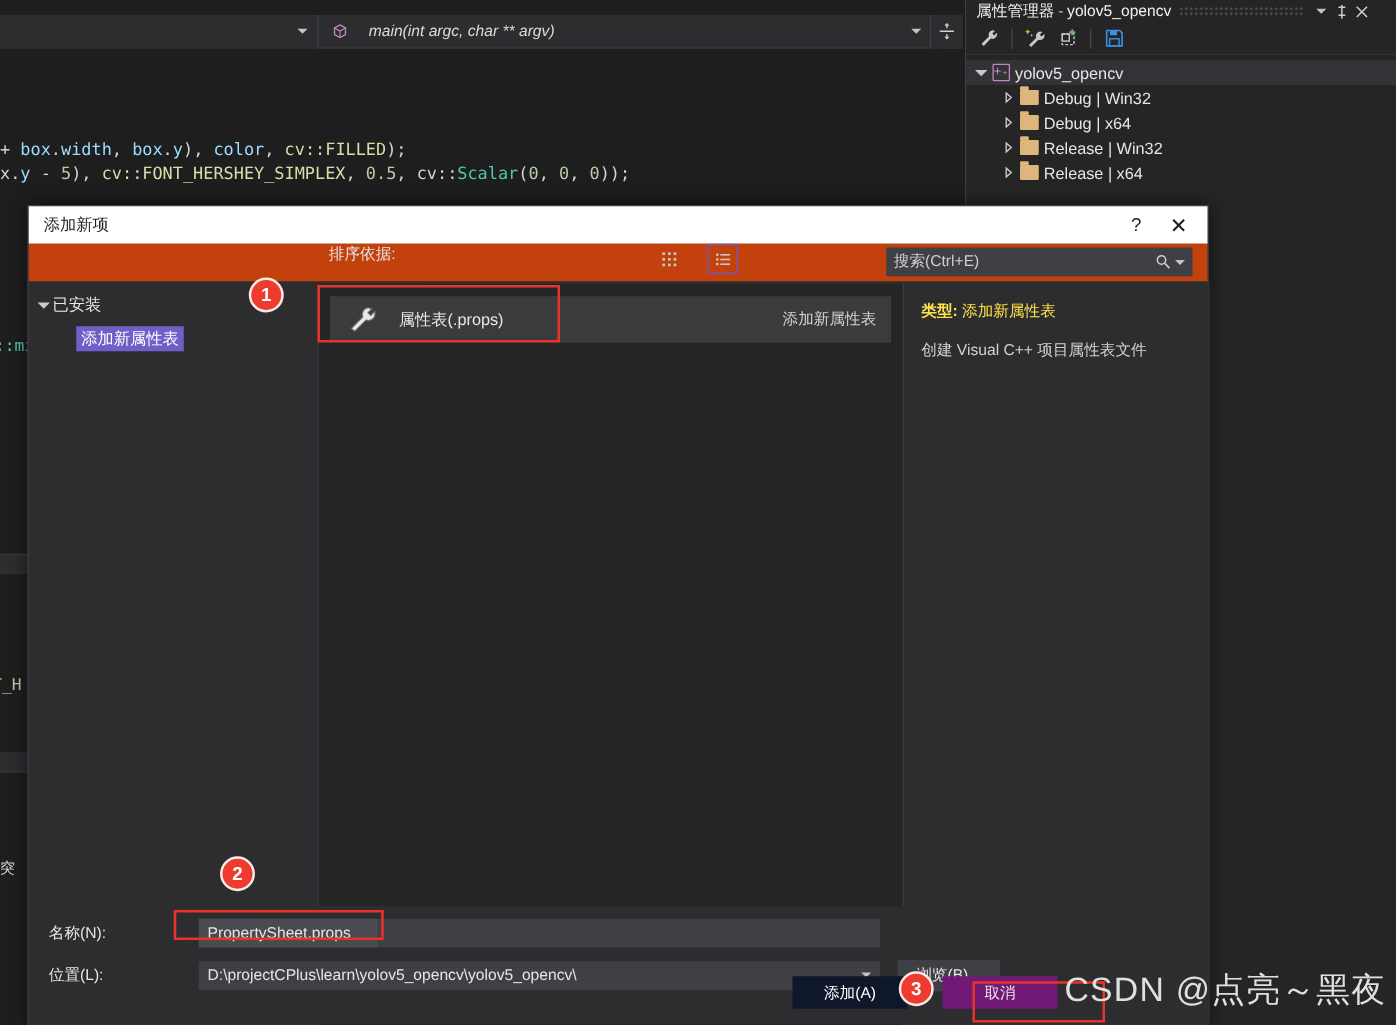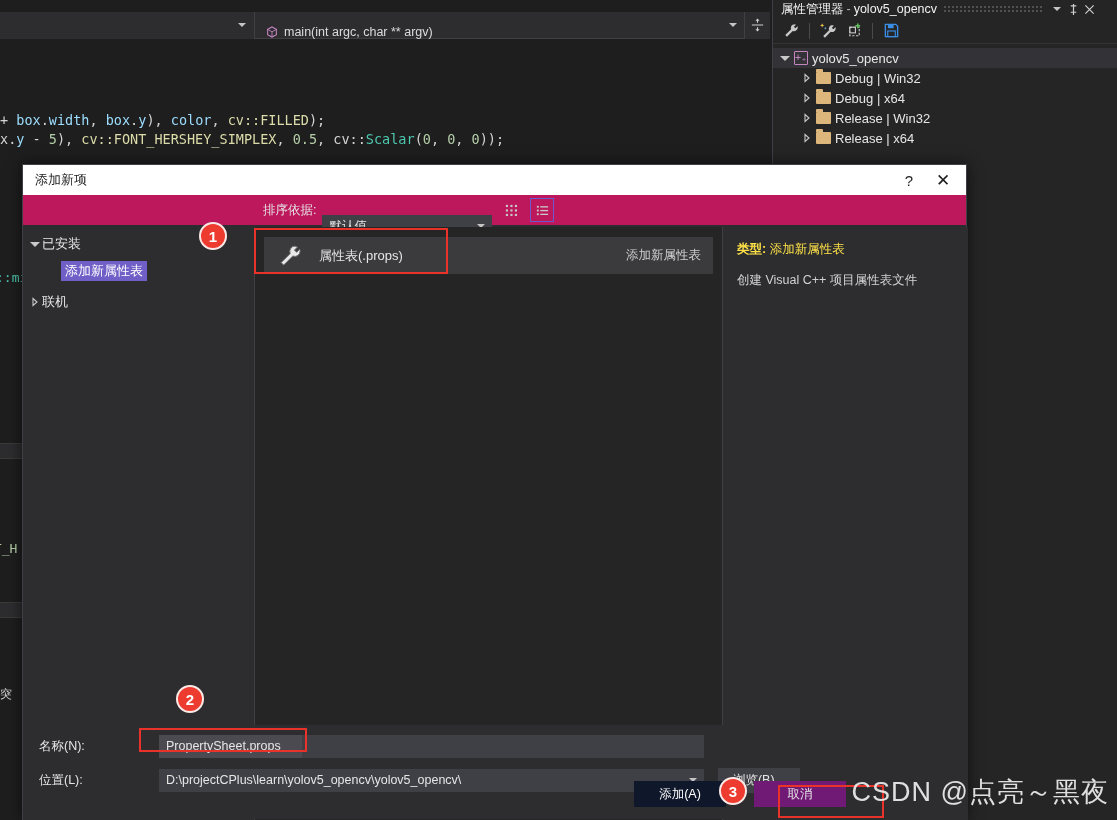--- a/index.html
+++ b/index.html
@@ -20,22 +20,23 @@
     position: absolute; left: 0; top: 12px; width: 770px; height: 27px;
     background: #2d2d30; border-bottom: 1px solid #3f3f46;
     display: flex; align-items: center;
   }
   .nav-left-combo {
     width: 255px; height: 27px; background: #2d2d30;
     display: flex; align-items: center; justify-content: flex-end;
     padding-right: 8px; border-right: 1px solid #3f3f46;
   }
   .nav-right-combo {
-    flex: 1; height: 27px; display: flex; align-items: flex-end; gap: 5px;
+    flex: 1; height: 27px; display: flex; align-items: center; gap: 16px;
     padding-left: 10px;
+    font-style: italic;
   }
   .caret-dn {
     width: 0; height: 0; border-left: 4px solid transparent;
     border-right: 4px solid transparent; border-top: 4px solid #c5c5c5;
   }
   .fn-icon {
     width: 14px; height: 14px; position: relative; flex: none;
   }
   .nav-fn-text { color: #dcdcdc; font-size: 12.5px; white-space: nowrap; }
   .nav-split-btn {
@@ -156,22 +157,22 @@
     padding: 0 6px 0 12px;
   }
   .dlg-title { font-size: 13px; color: #1e1e1e; flex: 1; }
   .dlg-help, .dlg-close {
     width: 34px; height: 28px; display: flex; align-items: center;
     justify-content: center; color: #1e1e1e; font-size: 15px;
   }
   .dlg-close { font-size: 17px; font-weight: 300; }
 
   .dlg-toolrow {
-    height: 30px; display: flex; align-items: center;
-    background: #be185d; padding-left: 240px; gap: 0;
+    height: 30px; display: flex; 
+    background: #c2410c; padding-left: 240px; gap: 12px;
   }
   .sortby-label { color: #e6e6e6; font-size: 12.5px; margin-right: 6px; }
   .sortby-combo {
     width: 170px; height: 22px; background: #3f3f46; border: 1px solid #3f3f46;
     display: flex; align-items: center; padding: 0 6px; color: #e6e6e6;
     font-size: 12.5px; justify-content: space-between; margin-top: 32px;
   }
   .viewbtn {
     width: 24px; height: 24px; margin-left: 7px; display: flex;
     align-items: center; justify-content: center;
@@ -454,39 +455,41 @@
               <rect x="5.6" y="3.4" width="8.4" height="1.4"></rect>
             <rect x="2" y="7" width="2" height="2"></rect>
               <rect x="5.6" y="7.4" width="8.4" height="1.4"></rect>
             <rect x="2" y="11" width="2" height="2"></rect>
               <rect x="5.6" y="11.4" width="8.4" height="1.4"></rect>
           </g>
         </svg>
       </span>
     </div>
 
+    <div class="search-box">
+      <span class="search-ph">搜索(Ctrl+E)</span>
+      <span style="display:flex;align-items:center;gap:3px;">
+        <svg width="13" height="13" viewBox="0 0 14 14">
+          <circle cx="5.6" cy="5.4" r="3.6" fill="none" stroke="#d0d0d0" stroke-width="1.3"></circle>
+          <path stroke="#d0d0d0" stroke-width="1.4" d="M8.4 8.2l4 4.2"></path>
+        </svg>
+        <span class="caret-dn"></span>
+      </span>
+    </div>
 
     <div class="dlg-body">
 
       <div class="dlg-left">
         <div class="cat-row">
           <span class="tri">
               <span class="tri-dn"></span>
             </span>
           <span>已安装</span>
         </div>
         <span class="cat-sel">添加新属性表</span>
-        <div class="cat-row" style="margin-top:4px;">
-          <span class="tri">
-            <svg width="8" height="10" viewBox="0 0 8 10">
-                <path fill="none" stroke="#c9c9c9" stroke-width="1.1" d="M2 1.5L6 5 2 8.5z"></path>
-              </svg>
-          </span>
-          <span>联机</span>
-        </div>
       </div>
 
       <div class="dlg-mid">
         <div class="item-row">
           <svg width="25" height="25" viewBox="0 0 26 26">
             <path fill="#e8e8e8" stroke="#6b6b6b" stroke-width="1" d="M17.8 3.2a5.6 5.6 0 0 0-5.1 7.8L3.3 20.4l2.6 2.6 9.5-9.4a5.6 5.6 0 0 0 7.6-5.2c0-.7-.1-1.3-.4-1.9l-3.2 3.2-2.3-2.3 3.2-3.2c-.6-.3-1.2-.4-1.9-.4z"></path>
           </svg>
           <span class="item-label">属性表(.props)</span>
           <span class="item-right">添加新属性表</span>
         </div>

